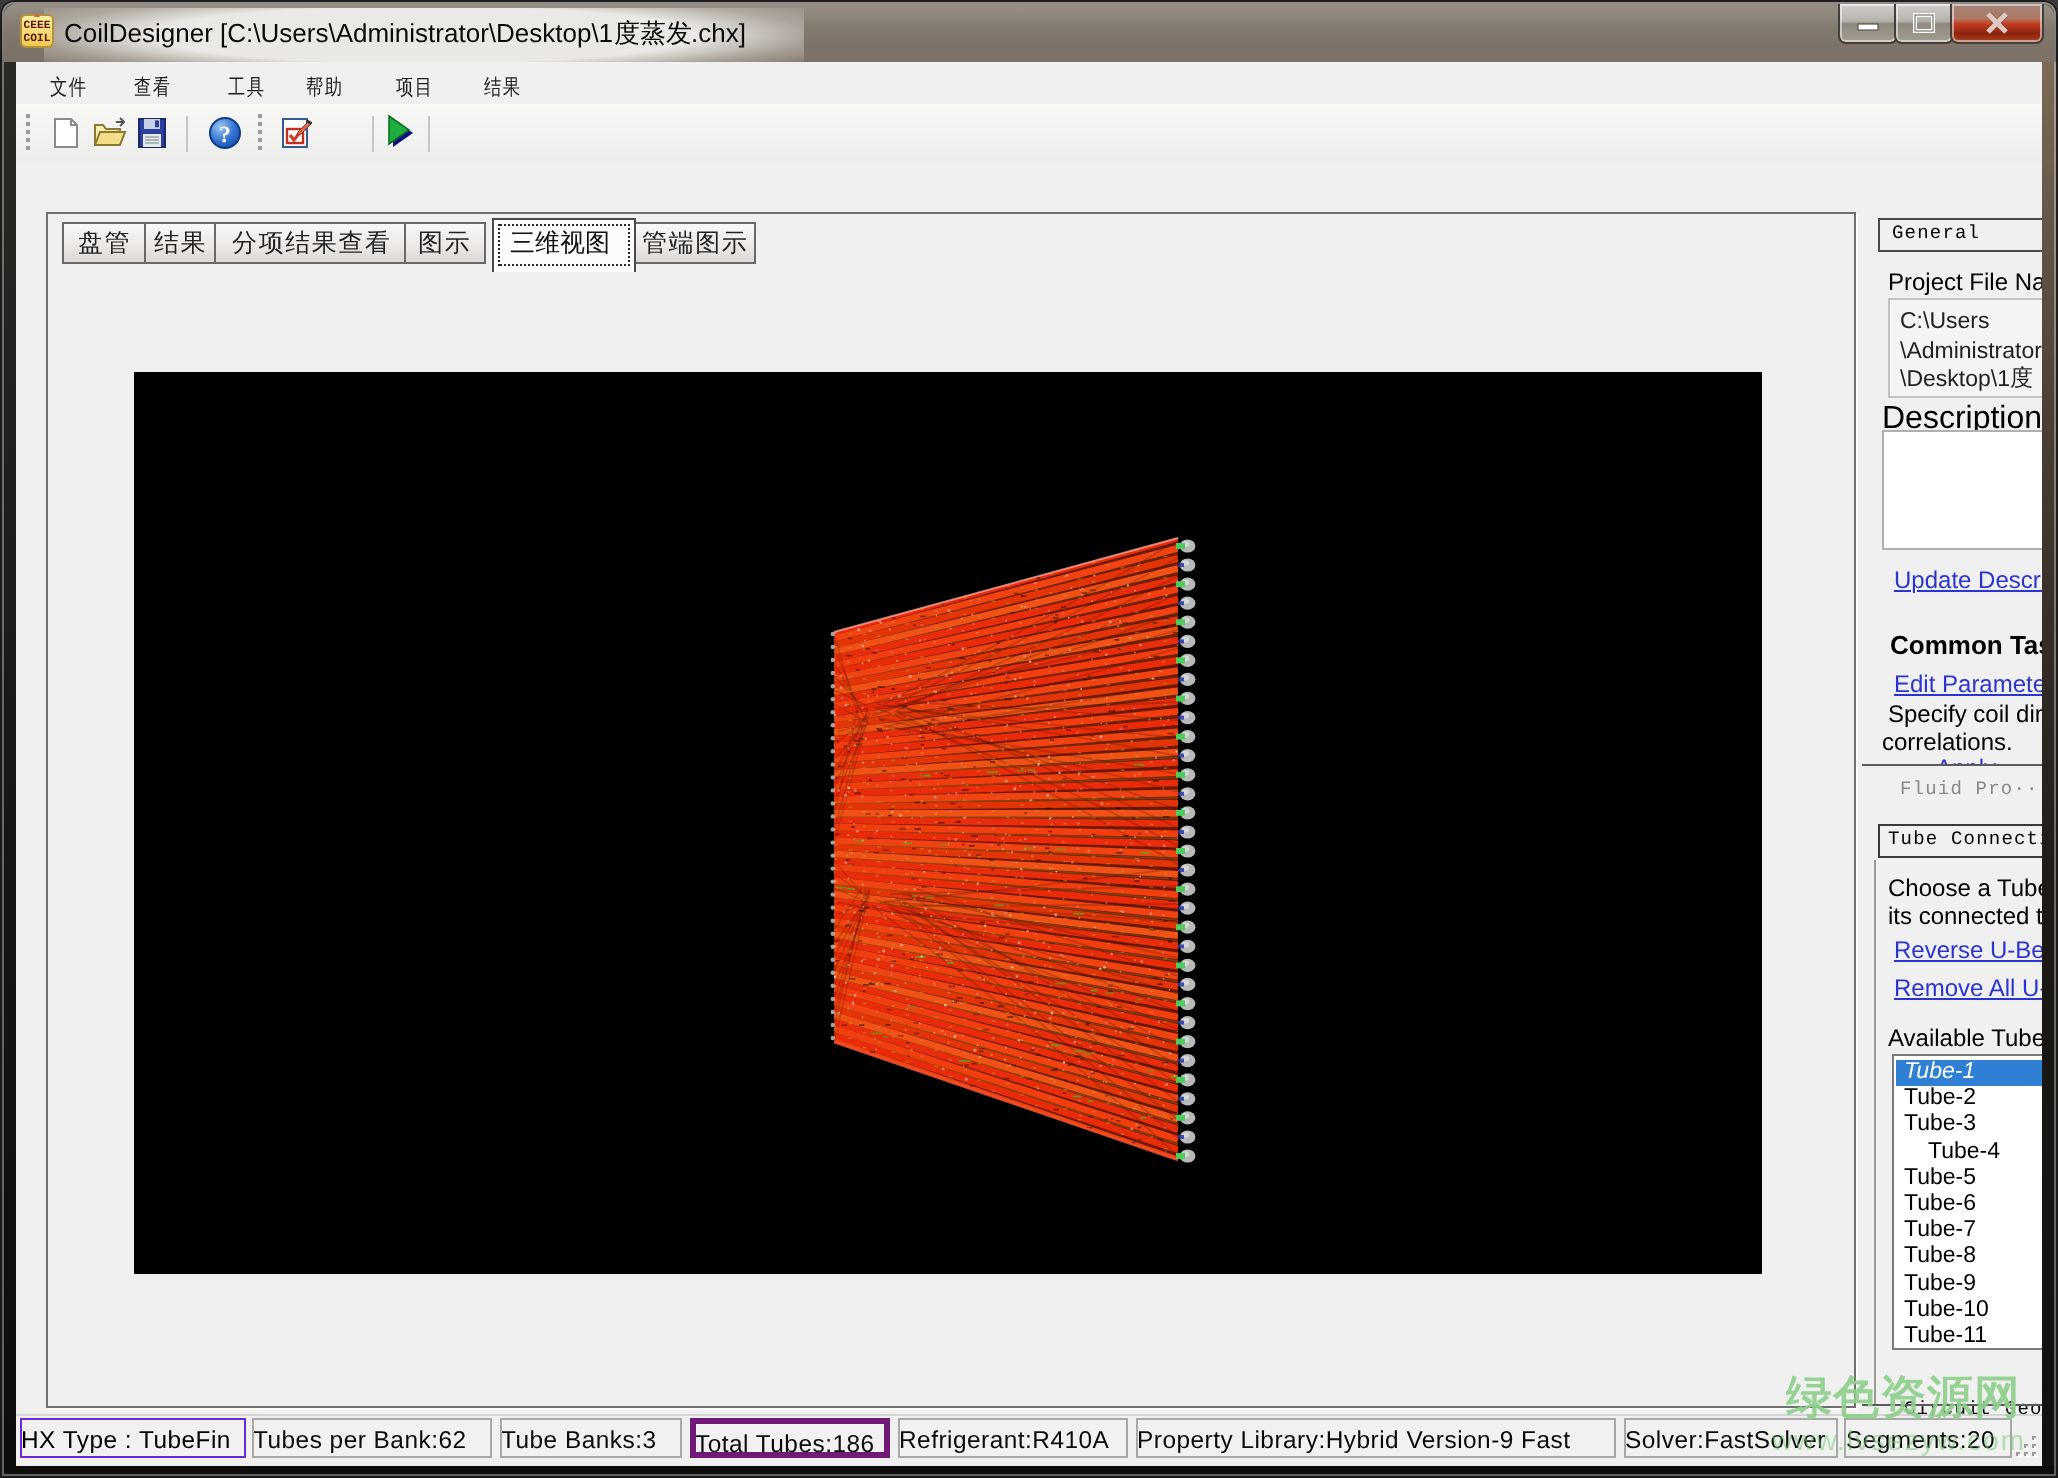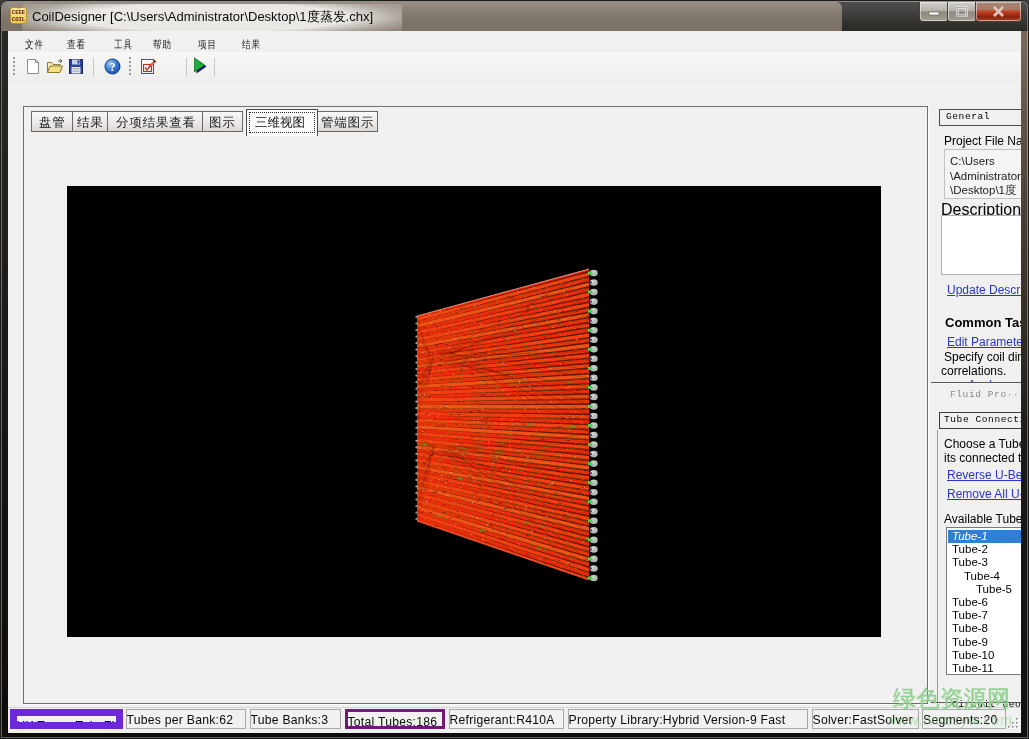--- a/index.html
+++ b/index.html
@@ -1,17 +1,17 @@
 <!DOCTYPE html>
 <html><head><meta charset="utf-8"><style>
 html,body{margin:0;padding:0;}
 body{width:1029px;height:739px;overflow:hidden;font-family:"Liberation Sans",sans-serif;background:#3a3a3a;}
 .win{position:relative;width:1029px;height:739px;background:linear-gradient(180deg,#53514f,#2a2926 30px,#161514 60%,#0e0d0c);border-radius:7px 7px 0 0;}
 .winedge{position:absolute;inset:0;border-radius:7px 7px 0 0;box-shadow:inset 0 0 0 1px rgba(20,18,16,.9), inset 0 0 0 2px rgba(255,255,255,.35);pointer-events:none;}
-.titlebar{position:absolute;left:2px;top:2px;width:840px;height:29px;border-radius:6px 6px 0 0;
+.titlebar{position:absolute;left:2px;top:2px;width:1025px;height:29px;border-radius:6px 6px 0 0;
  background:linear-gradient(180deg,#989086 0%,#847b70 40%,#7d7368 70%,#7b7166 100%);}
 .titleglow{position:absolute;left:20px;top:2px;width:380px;height:27px;background:radial-gradient(ellipse 65% 95% at 50% 50%,rgba(240,238,235,0.95) 55%,rgba(200,196,190,0.55) 78%,rgba(150,143,133,0) 100%);}
 .titletxt{position:absolute;left:30px;top:7px;font-size:13px;color:#0a0a0a;white-space:nowrap;}
 .client{position:absolute;left:8px;top:31px;width:1013px;height:702px;background:#f0f0f0;overflow:hidden;}
 .mono{font-family:"Liberation Mono",monospace;}
 a.lnk{color:#2a35cf;text-decoration:underline;white-space:nowrap;}
 .capbtn{position:absolute;top:0;height:19px;border-radius:0 0 4px 4px;border:1px solid #433f3a;border-top:none;box-shadow:inset 0 0 0 1px rgba(255,255,255,.5);}
 .tabcell{position:absolute;top:80px;height:21px;background:linear-gradient(180deg,#f9f8f8,#ece9e7 55%,#dbd8d5);border:1px solid #696969;border-left:none;color:#222;text-align:center;}
 </style></head><body>
 <div class="win">
@@ -1912,33 +1912,33 @@
       <div style="position:absolute;left:936px;top:406px;;font-size:12px;color:#000;line-height:14px;white-space:nowrap;">Choose a Tube to s<br>its connected tube</div>
       <a class="lnk" style="position:absolute;left:939px;top:436.5px;;font-size:12px;">Reverse U-Bends</a>
       <a class="lnk" style="position:absolute;left:939px;top:456px;;font-size:12px;">Remove All U-Bends</a>
       <div style="position:absolute;left:936px;top:481px;;font-size:12px;color:#000;white-space:nowrap;">Available Tubes</div>
       <div style="position:absolute;left:938px;top:496px;width:84px;height:146px;;background:#fff;border:1px solid #7a7a7a;font-size:11.5px;color:#000;line-height:13.2px;">
 <div style="position:absolute;left:1px;top:2px;right:7px;">
           <div style="background:#2f80d4;color:#fff;padding-left:4px;font-style:italic;">Tube-1</div>
           <div style="padding-left:4px;">Tube-2</div>
           <div style="padding-left:4px;">Tube-3</div>
           <div style="padding-left:16px;">Tube-4</div>
-          <div style="padding-left:4px;margin-left:24px;">Tube-5</div>
+          <div style="padding-left:4px;">Tube-5</div>
           <div style="padding-left:4px;">Tube-6</div>
           <div style="padding-left:4px;">Tube-7</div>
           <div style="padding-left:4px;">Tube-8</div>
           <div style="padding-left:4px;">Tube-9</div>
           <div style="padding-left:4px;">Tube-10</div>
           <div style="padding-left:4px;">Tube-11</div>
         </div>
 </div>
       <div class="mono" style="position:absolute;left:944px;top:668px;;font-size:9.5px;letter-spacing:0.6px;color:#000;white-space:nowrap;">Circuit Geome</div>
       <div style="position:absolute;left:923px;top:671px;width:98px;height:1px;;background:#5a5a5a;"></div>
       <div style="position:absolute;left:0px;top:676px;width:1014px;height:26px;;background:#f0f0f0;border-top:1px solid #d5d5d5;"></div>
-      <div style="position:absolute;left:1.5px;top:678px;width:113px;height:20px;;border:7px solid #6d28d9;background:#f1f1f1;font-size:12.2px;letter-spacing:0.25px;color:#000000;padding:3px 0 0 0px;white-space:nowrap;overflow:hidden;box-sizing:border-box;">HX Type : TubeFin</div>
+      <div style="position:absolute;left:1.5px;top:678px;width:113px;height:20px;;border:1px solid #6d28d9;background:#f1f1f1;font-size:12.2px;letter-spacing:0.25px;color:#000000;padding:3px 0 0 0px;white-space:nowrap;overflow:hidden;box-sizing:border-box;">HX Type : TubeFin</div>
       <div style="position:absolute;left:117.5px;top:678px;width:120.5px;height:20px;;border:1px solid #a8a8a8;background:#f1f1f1;font-size:12.2px;letter-spacing:0.25px;color:#0a0a0a;padding:3px 0 0 0px;white-space:nowrap;overflow:hidden;box-sizing:border-box;">Tubes per Bank:62</div>
       <div style="position:absolute;left:241.5px;top:678px;width:91.5px;height:20px;;border:1px solid #a8a8a8;background:#f1f1f1;font-size:12.2px;letter-spacing:0.25px;color:#0a0a0a;padding:3px 0 0 0px;white-space:nowrap;overflow:hidden;box-sizing:border-box;">Tube Banks:3</div>
       <div style="position:absolute;left:336.5px;top:678px;width:100.5px;height:20px;;border:3px solid #701a75;background:#f1f1f1;font-size:12.2px;letter-spacing:0.25px;color:#0a0a0a;padding:3px 0 0 0px;white-space:nowrap;overflow:hidden;box-sizing:border-box;">Total Tubes:186</div>
       <div style="position:absolute;left:440.5px;top:678px;width:115.5px;height:20px;;border:1px solid #a8a8a8;background:#f1f1f1;font-size:12.2px;letter-spacing:0.25px;color:#0a0a0a;padding:3px 0 0 0px;white-space:nowrap;overflow:hidden;box-sizing:border-box;">Refrigerant:R410A</div>
       <div style="position:absolute;left:559.5px;top:678px;width:240.5px;height:20px;;border:1px solid #a8a8a8;background:#f1f1f1;font-size:12.2px;letter-spacing:0.25px;color:#0a0a0a;padding:3px 0 0 0px;white-space:nowrap;overflow:hidden;box-sizing:border-box;">Property Library:Hybrid Version-9 Fast</div>
       <div style="position:absolute;left:803.5px;top:678px;width:107px;height:20px;;border:1px solid #a8a8a8;background:#f1f1f1;font-size:12.2px;letter-spacing:0.25px;color:#0a0a0a;padding:3px 0 0 0px;white-space:nowrap;overflow:hidden;box-sizing:border-box;">Solver:FastSolver</div>
       <div style="position:absolute;left:914px;top:678px;width:84px;height:20px;;border:1px solid #a8a8a8;background:#f1f1f1;font-size:12.2px;letter-spacing:0.25px;color:#0a0a0a;padding:3px 0 0 0px;white-space:nowrap;overflow:hidden;box-sizing:border-box;">Segments:20</div>
       <svg style="position:absolute;left:1000px;top:687px;" width="12" height="12" viewBox="0 0 12 12">
         <rect x="8" y="8" width="2" height="2" fill="#9a9a9a"></rect>
         <rect x="9" y="9" width="2" height="2" fill="#fdfdfd" opacity="0.9"></rect>

